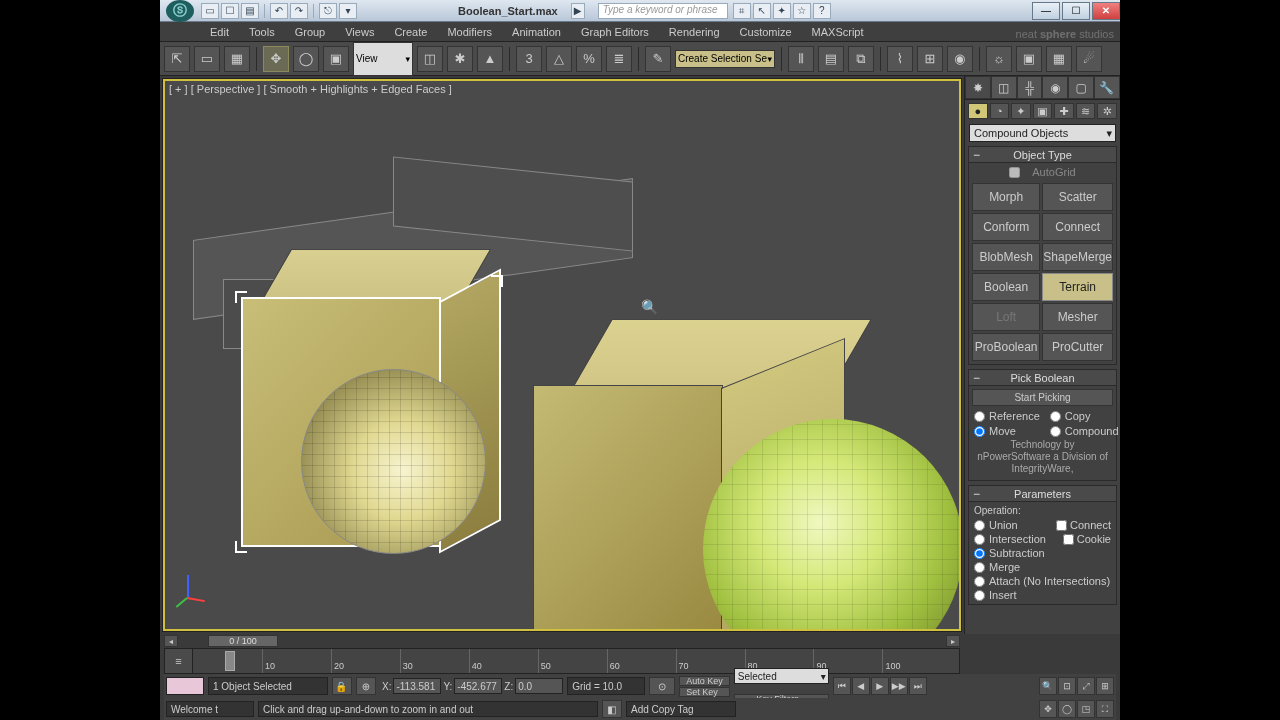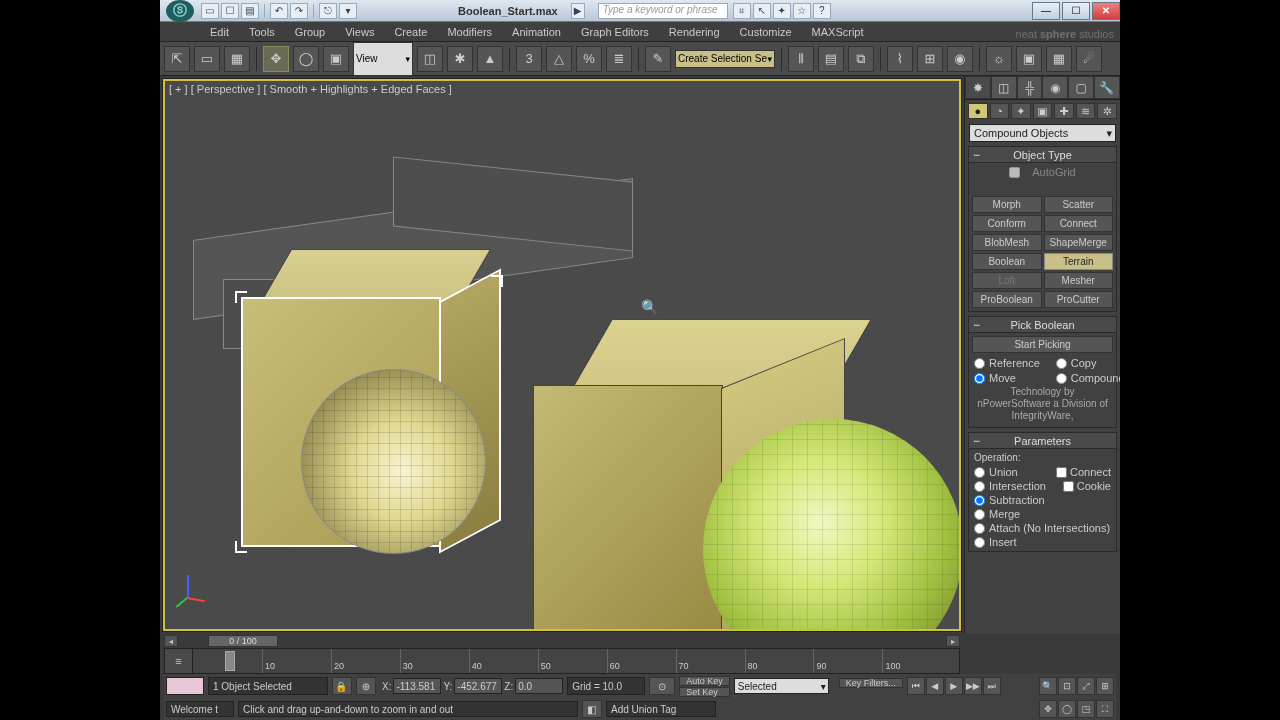--- a/index.html
+++ b/index.html
@@ -55,30 +55,30 @@
 .cmd-subtabs{display:flex;height:22px;padding:3px;gap:2px}
 .cmd-sub{flex:1;background:#555;border:1px solid #333;display:flex;align-items:center;justify-content:center;color:#ccc;font-size:11px}
 .cmd-sub.active{background:#d0c878;color:#222}
 .cmd-dd{margin:2px 4px;height:18px;background:#ddd;border:1px solid #222;font-size:11px;padding:0 4px;display:flex;align-items:center;position:relative;color:#222}
 .cmd-dd::after{content:"▾";position:absolute;right:3px}
 .rollout{margin:2px 3px;border:1px solid #2a2a2a}
 .roll-head{height:16px;background:#4a4a4a;color:#ddd;font-size:11px;display:flex;align-items:center;justify-content:center;border-bottom:1px solid #2a2a2a;position:relative}
 .roll-head::before{content:"−";position:absolute;left:4px;font-size:12px}
 .roll-body{background:#414141;padding:3px}
 .grid2{display:grid;grid-template-columns:1fr 1fr;gap:2px}
-.obj-btn{height:17px;background:#555;border:1px solid #333;color:#ccc;font-size:10px;display:flex;align-items:center;justify-content:center}
+.obj-btn{height:28px;background:#555;border:1px solid #333;color:#ccc;font-size:12px;display:flex;align-items:center;justify-content:center}
 .obj-btn.pressed{background:#c8c088;color:#222;border-color:#888}
 .obj-btn.dis{color:#777}
-.ag-row{display:flex;align-items:center;justify-content:center;gap:12px;margin-bottom:18px;color:#888;font-size:10px}
+.ag-row{display:flex;align-items:center;justify-content:center;gap:12px;margin-bottom:5px;color:#888;font-size:10px}
 .ag-row input{width:11px;height:11px}
 .name-row{display:flex;gap:2px}
 .name-input{flex:1;height:17px;background:#333;border:1px solid #222;color:#ddd;font-size:10px;padding:0 3px;display:flex;align-items:center}
 .color-sw{width:17px;height:17px;background:#d8c878;border:1px solid #222}
 .wide-btn{height:17px;background:#555;border:1px solid #333;color:#ccc;font-size:10px;display:flex;align-items:center;justify-content:center;margin-bottom:4px}
-.radio-grid{display:grid;grid-template-columns:1fr 1fr;gap:3px 16px;padding:0 2px}
+.radio-grid{display:grid;grid-template-columns:1fr 1fr;gap:3px 10px;padding:0 2px}
 .radio-item{display:flex;align-items:center;gap:4px;color:#ccc;font-size:10px}
 .radio-item input{width:11px;height:11px}
 .tech-note{color:#aaa;font-size:10px;text-align:center;padding:2px;line-height:12px}
 .op-label{color:#ccc;font-size:10px;padding:0 2px 3px}
 .op-list{display:flex;flex-direction:column;gap:2px;padding:0 2px}
 .op-item{display:flex;align-items:center;gap:4px;color:#ccc;font-size:10px}
 .op-item input{width:11px;height:11px}
 .op-right{margin-left:auto;display:flex;align-items:center;gap:3px}
 
 .time-slider{position:absolute;bottom:72px;left:4px;right:160px;height:14px;background:#3a3a3a;display:flex;align-items:center}
@@ -383,44 +383,44 @@
         <div class="val">-452.677</div>
       <span class="lbl">Z:</span>
         <div class="val">0.0</div>
     </div>
     <div class="st-box" style="width:78px">Grid = 10.0</div>
     <div class="st-btn" style="width:26px">⊙</div>
     <div style="display:flex;flex-direction:column;gap:1px">
       <div class="anim-btn" style="height:10px;font-size:9px">Auto Key</div>
       <div class="anim-btn" style="height:10px;font-size:9px">Set Key</div>
     </div>
-    <div style="display:flex;gap:10px">
+    <div style="display:flex;flex-direction:column;gap:10px">
       <div class="anim-sel">Selected</div>
       <div class="anim-btn" style="height:10px;font-size:9px;justify-content:center">Key Filters...</div>
     </div>
     <div class="play-btns">
       <div class="play-btn">⏮</div>
       <div class="play-btn">◀</div>
       <div class="play-btn">▶</div>
       <div class="play-btn">▶▶</div>
       <div class="play-btn">⏭</div>
     </div>
     <div class="nav-btns">
       <div class="play-btn">🔍</div>
       <div class="play-btn">⊡</div>
       <div class="play-btn">⤢</div>
       <div class="play-btn">⊞</div>
     </div>
   </div>
 
   <div class="prompt">
-    <div class="prompt-box" style="width:68px">Welcome t</div>
+    <div class="prompt-box" style="width:88px">Welcome t</div>
     <div class="prompt-box" style="flex:0 0 340px">Click and drag up-and-down to zoom in and out</div>
     <div class="st-btn">◧</div>
-    <div class="prompt-box" style="width:110px">Add Union Tag</div>
+    <div class="prompt-box" style="width:110px">Add Copy Tag</div>
     <div class="nav-btns" style="margin-left:auto">
       <div class="play-btn">✥</div>
       <div class="play-btn">◯</div>
       <div class="play-btn">◳</div>
       <div class="play-btn">⛶</div>
     </div>
   </div>
 </div>
 
 </body></html>

